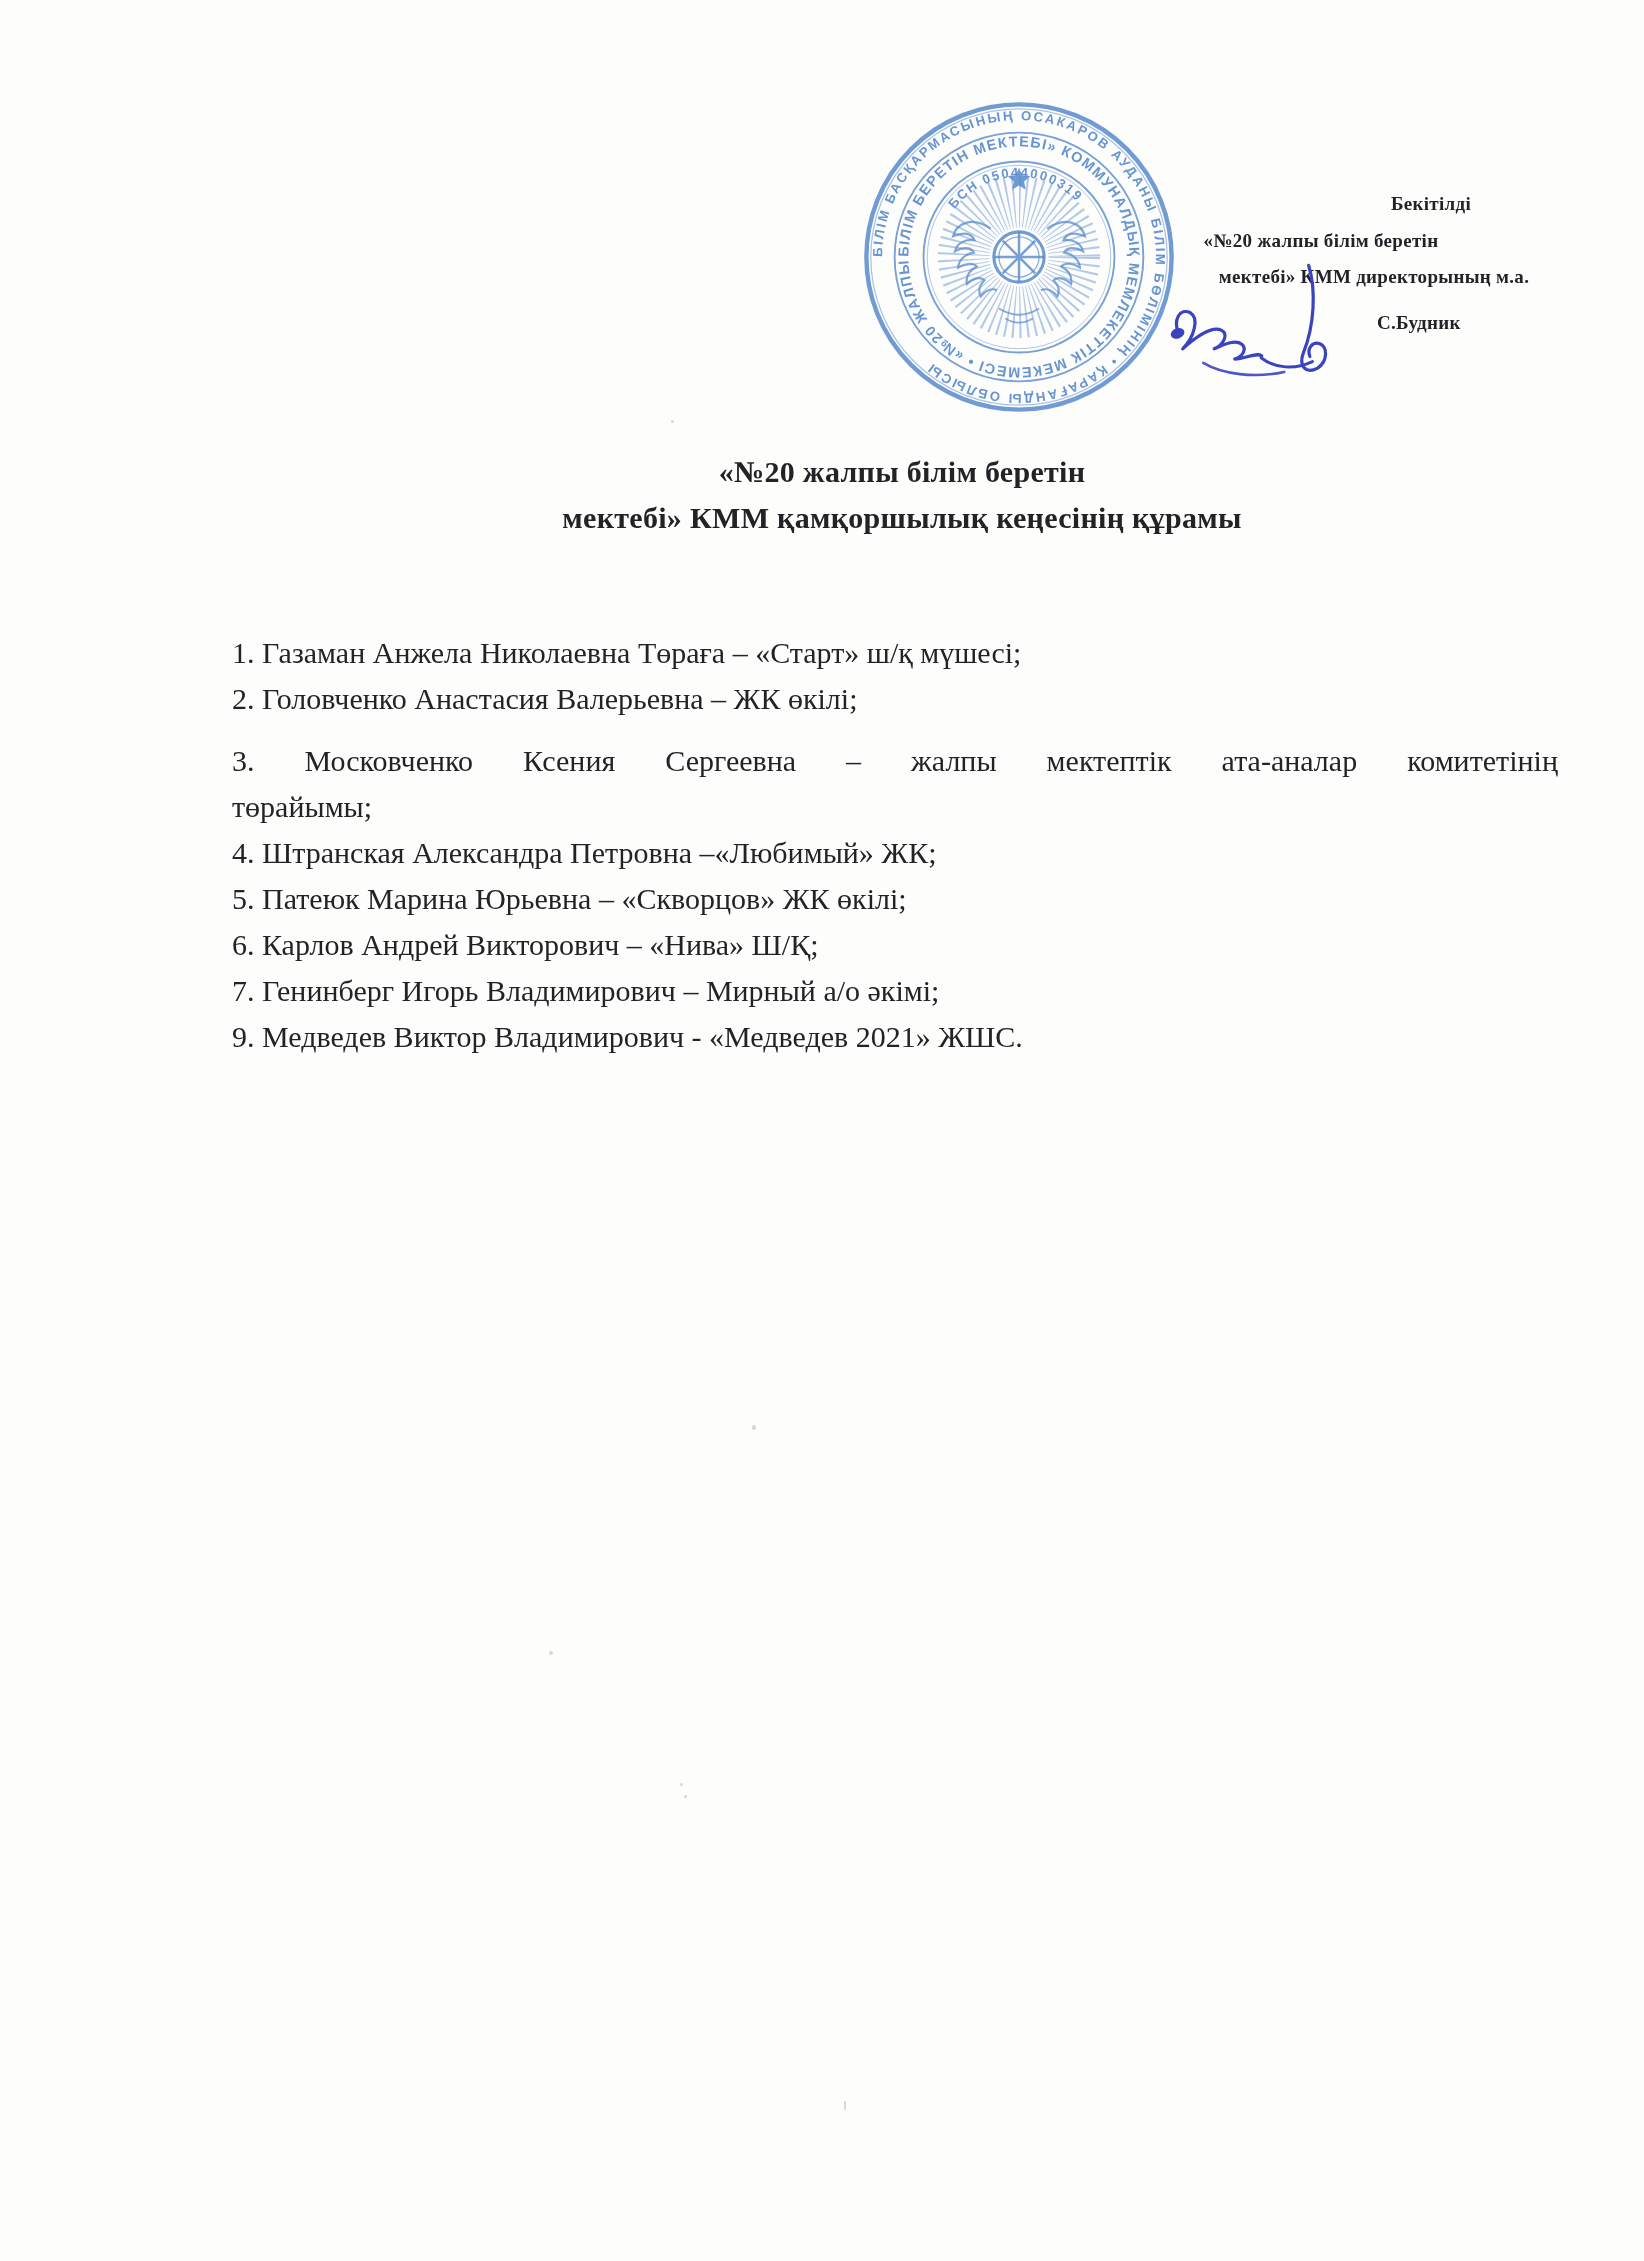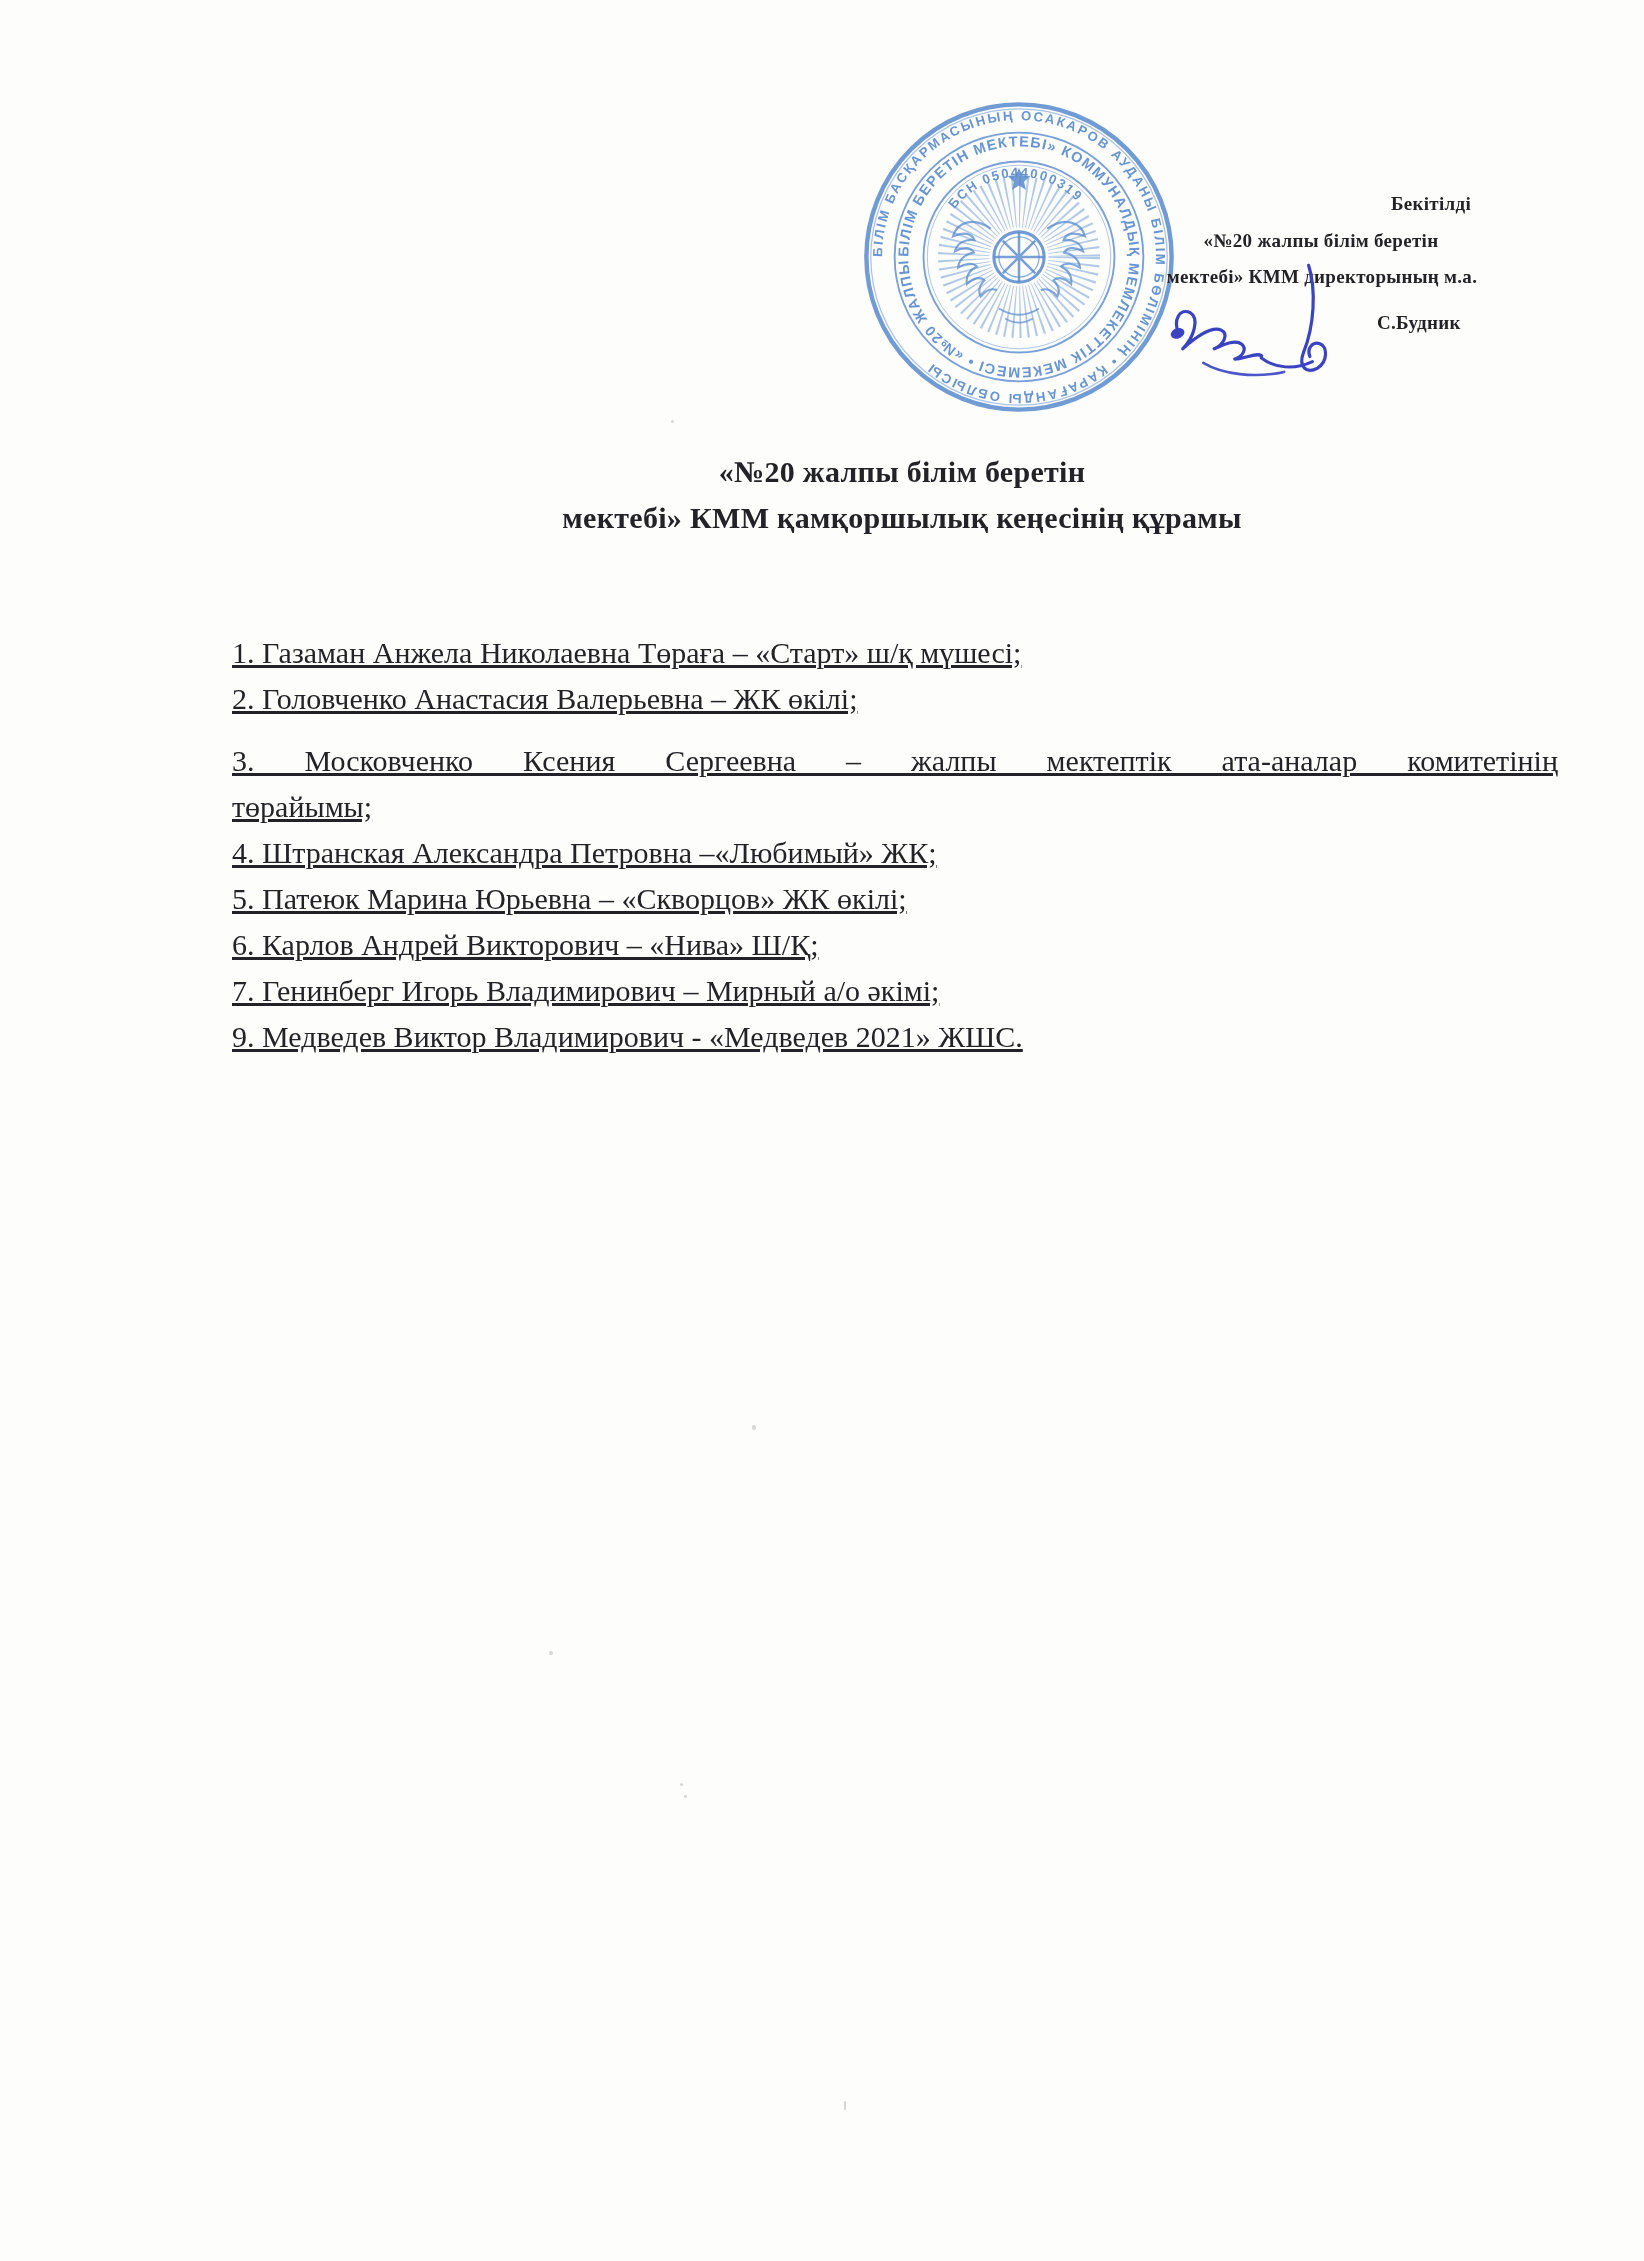--- a/index.html
+++ b/index.html
@@ -14,21 +14,21 @@
   
   .approval-line{
     position:absolute;
     font-weight:bold;
     font-size:19px;
     white-space:nowrap;
     letter-spacing:0.3px;
   }
   .al-1{top:193px;left:1431px;transform:translateX(-50%);}
   .al-2{top:230px;left:1321px;transform:translateX(-50%);}
-  .al-3{top:266px;left:1310px;transform:translateX(-50%);margin-left:12px;}
+  .al-3{top:266px;left:1362px;transform:translateX(-50%);margin-left:12px;}
   .al-4{top:312px;left:1377px;}
   
   .stamp{
     position:absolute;
     left:862px;top:100px;
     width:314px;height:314px;
     opacity:0.92;
     filter:blur(0.3px);
   }
   
@@ -48,21 +48,20 @@
   }
   .dt-1{top:455px;left:902px;}
   .dt-2{top:501px;left:902px;}
   
   .members{
     position:absolute;
     left:232px;top:630px;
     width:1326px;
     font-size:30px;
     line-height:46px;
-    text-decoration:underline;
   }
   .member-line{white-space:nowrap;}
   .member-line.stretch{
     white-space:normal;
     text-align:justify;
     text-align-last:justify;
     margin-top:16px;
   }
   
   .speck{

